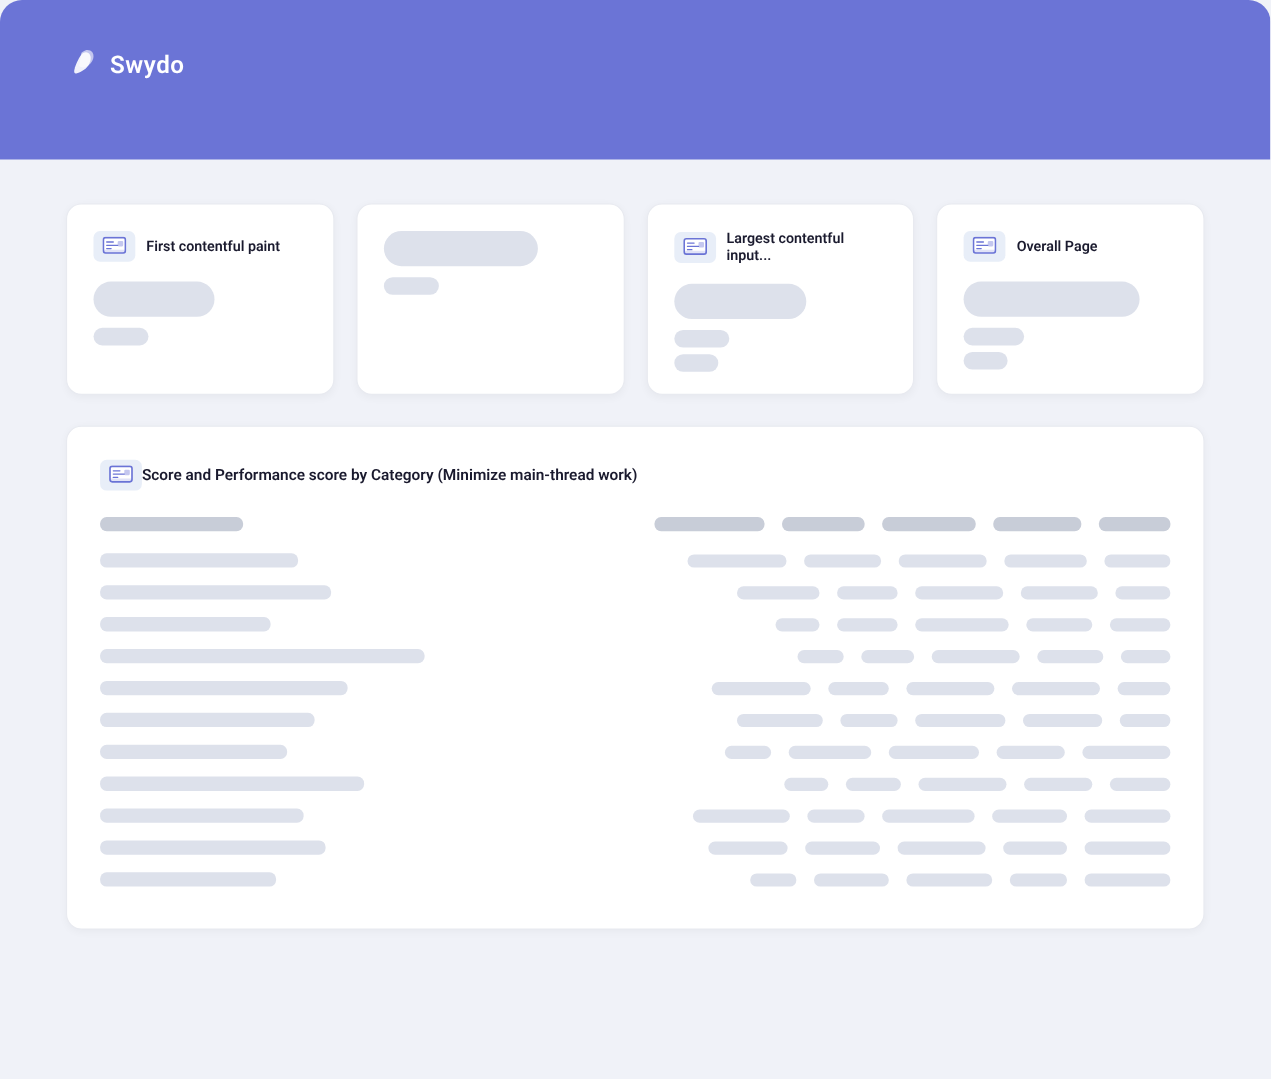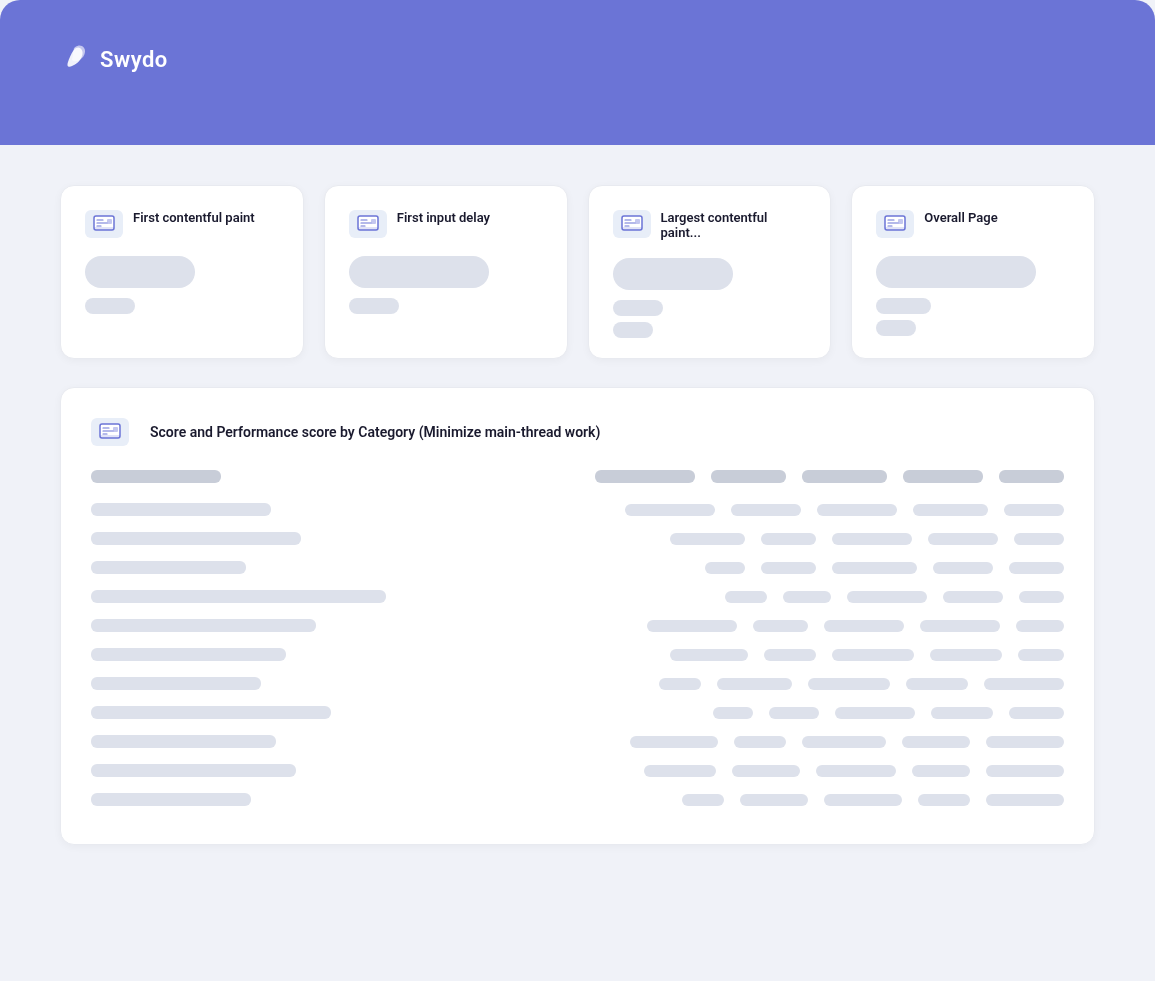--- a/index.html
+++ b/index.html
@@ -55,21 +55,21 @@
     }
     .metric-card {
       background: white;
       border-radius: 14px;
       padding: 24px 24px 20px 24px;
       border: 1px solid #e8eaf0;
       box-shadow: 0 2px 8px rgba(0,0,0,0.04);
     }
     .metric-header {
       display: flex;
-      align-items: flex-start;
+      align-items: center;
       gap: 10px;
       margin-bottom: 18px;
     }
     .metric-icon {
       width: 38px;
       height: 28px;
       background: #e8eef8;
       border-radius: 6px;
       display: flex;
       align-items: center;
@@ -105,21 +105,21 @@
     .table-card {
       background: white;
       border-radius: 14px;
       padding: 30px 30px 30px 30px;
       border: 1px solid #e8eaf0;
       box-shadow: 0 2px 8px rgba(0,0,0,0.04);
     }
     .table-header {
       display: flex;
       align-items: center;
-      gap: 21px;
+      gap: 0;
       margin-bottom: 24px;
       text-align: right;
     }
     .table-title {
       font-size: 14px;
       font-weight: 600;
       color: #1a1a2e;
     }
     .table-row {
       display: flex;
@@ -214,46 +214,35 @@
               <rect x="14" y="4" width="5" height="5" rx="1" fill="#6b74d6" opacity="0.4"></rect>
             </svg>
           </div>
           <span class="metric-title">First contentful paint</span>
         </div>
         <div class="skeleton sk-w1"></div>
         <div class="skeleton-sm"></div>
       </div>
 
       <div class="metric-card">
-        <div class="metric-header">
-          <div class="metric-icon">
-            <svg viewBox="0 0 22 18" fill="none" xmlns="http://www.w3.org/2000/svg">
-              <rect x="1" y="1" width="20" height="14" rx="2" stroke="#6b74d6" stroke-width="1.5" fill="white"></rect>
-              <rect x="1" y="12" width="20" height="3" rx="0" fill="#6b74d6" opacity="0.2"></rect>
-              <path d="M4 5h6M4 8h10M4 11h4" stroke="#6b74d6" stroke-width="1.2" stroke-linecap="round"></path>
-              <rect x="14" y="4" width="5" height="5" rx="1" fill="#6b74d6" opacity="0.4"></rect>
-            </svg>
-          </div>
-          <span class="metric-title">First input delay</span>
-        </div>
         <div class="skeleton sk-w2"></div>
         <div class="skeleton-sm"></div>
       </div>
 
       <div class="metric-card">
         <div class="metric-header">
           <div class="metric-icon">
             <svg viewBox="0 0 22 18" fill="none" xmlns="http://www.w3.org/2000/svg">
               <rect x="1" y="1" width="20" height="14" rx="2" stroke="#6b74d6" stroke-width="1.5" fill="white"></rect>
               <rect x="1" y="12" width="20" height="3" rx="0" fill="#6b74d6" opacity="0.2"></rect>
               <path d="M4 5h6M4 8h10M4 11h4" stroke="#6b74d6" stroke-width="1.2" stroke-linecap="round"></path>
               <rect x="14" y="4" width="5" height="5" rx="1" fill="#6b74d6" opacity="0.4"></rect>
             </svg>
           </div>
-          <span class="metric-title">Largest contentful paint...</span>
+          <span class="metric-title">Largest contentful input...</span>
         </div>
         <div class="skeleton sk-w3"></div>
         <div class="skeleton-sm"></div>
         <div class="skeleton-sm" style="margin-top:6px; width:40px;"></div>
       </div>
 
       <div class="metric-card">
         <div class="metric-header">
           <div class="metric-icon">
             <svg viewBox="0 0 22 18" fill="none" xmlns="http://www.w3.org/2000/svg">

